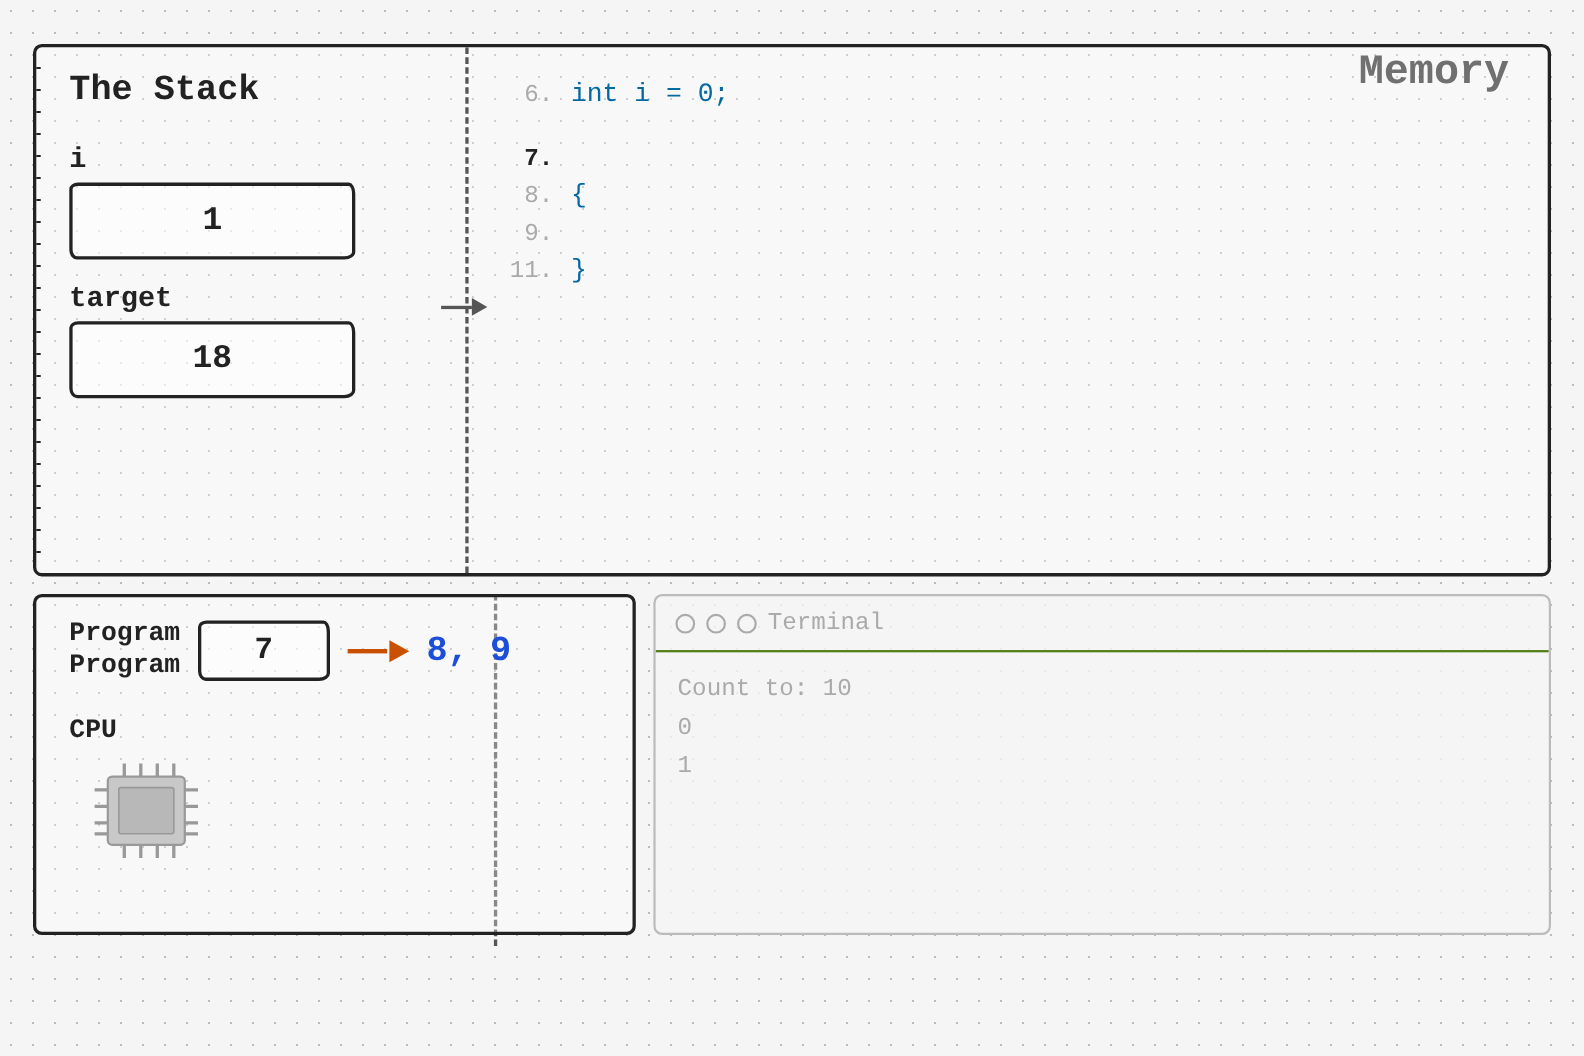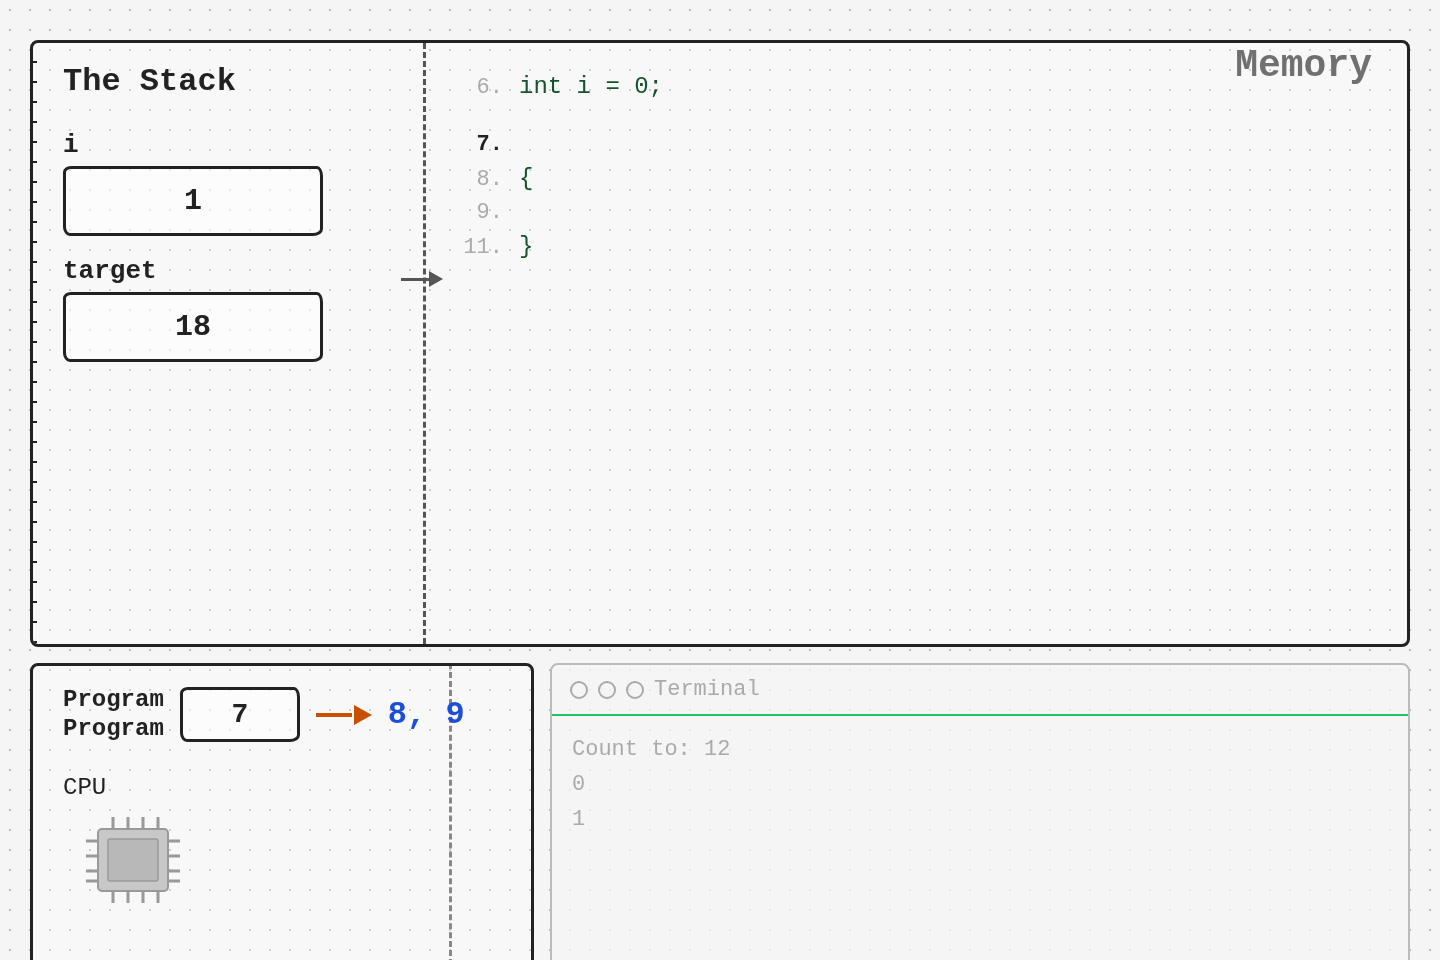--- a/index.html
+++ b/index.html
@@ -44,21 +44,21 @@
       display: flex;
       flex-direction: column;
       gap: 16px;
       margin-top: 20px;
     }
 
     
     .top-section {
       display: flex;
       width: 1380px;
-      height: 607px;
+      height: 484px;
       border: 3px solid #222;
       border-radius: 8px;
       background: rgba(255,255,255,0.3);
       position: relative;
       overflow: hidden;
     }
 
     
     .top-section::before {
       content: '';
@@ -184,38 +184,38 @@
       font-family: 'Courier New', monospace;
     }
 
     .line-code.active {
       color: #222;
       font-weight: 700;
       font-size: 28px;
     }
 
     .line-code.inactive {
-      color: #14532d;
+      color: #0369a1;
     }
 
     
     .code-spacer {
       height: 24px;
     }
 
     
     .bottom-section {
       display: flex;
       gap: 16px;
       width: 1380px;
     }
 
     
     .cpu-panel {
-      width: 504px;
+      width: 548px;
       height: 310px;
       border: 3px solid #222;
       border-radius: 8px;
       background: rgba(255,255,255,0.3);
       padding: 20px 30px;
       position: relative;
     }
 
     .program-counter-section {
       display: flex;
@@ -270,42 +270,42 @@
 
     .pc-next {
       font-size: 32px;
       font-weight: 700;
       color: #1d4ed8;
       font-family: 'Courier New', monospace;
     }
 
     .cpu-label {
       font-size: 24px;
-      font-weight: 400;
+      font-weight: 700;
       color: #222;
       font-family: 'Courier New', monospace;
       margin-bottom: 10px;
     }
 
     
     .terminal-panel {
       flex: 1;
       height: 310px;
       border: 2px solid #bbb;
       border-radius: 8px;
       background: rgba(245,245,245,0.8);
       overflow: hidden;
     }
 
     .terminal-header {
       display: flex;
       align-items: center;
       gap: 10px;
       padding: 12px 18px;
-      border-bottom: 2px solid #22c55e;
+      border-bottom: 2px solid #4d7c0f;
     }
 
     .terminal-dot {
       width: 18px;
       height: 18px;
       border-radius: 50%;
       border: 2px solid #aaa;
       background: transparent;
     }
 
@@ -453,21 +453,21 @@
       </div>
 
       <div class="terminal-panel">
         <div class="terminal-header">
           <div class="terminal-dot"></div>
           <div class="terminal-dot"></div>
           <div class="terminal-dot"></div>
           <div class="terminal-title">Terminal</div>
         </div>
         <div class="terminal-body">
-          <div class="terminal-line">Count to: 12</div>
+          <div class="terminal-line">Count to: 10</div>
           <div class="terminal-line">0</div>
           <div class="terminal-line">1</div>
         </div>
       </div>
 
     </div>
   </div>
 </div>
 
 </body></html>

